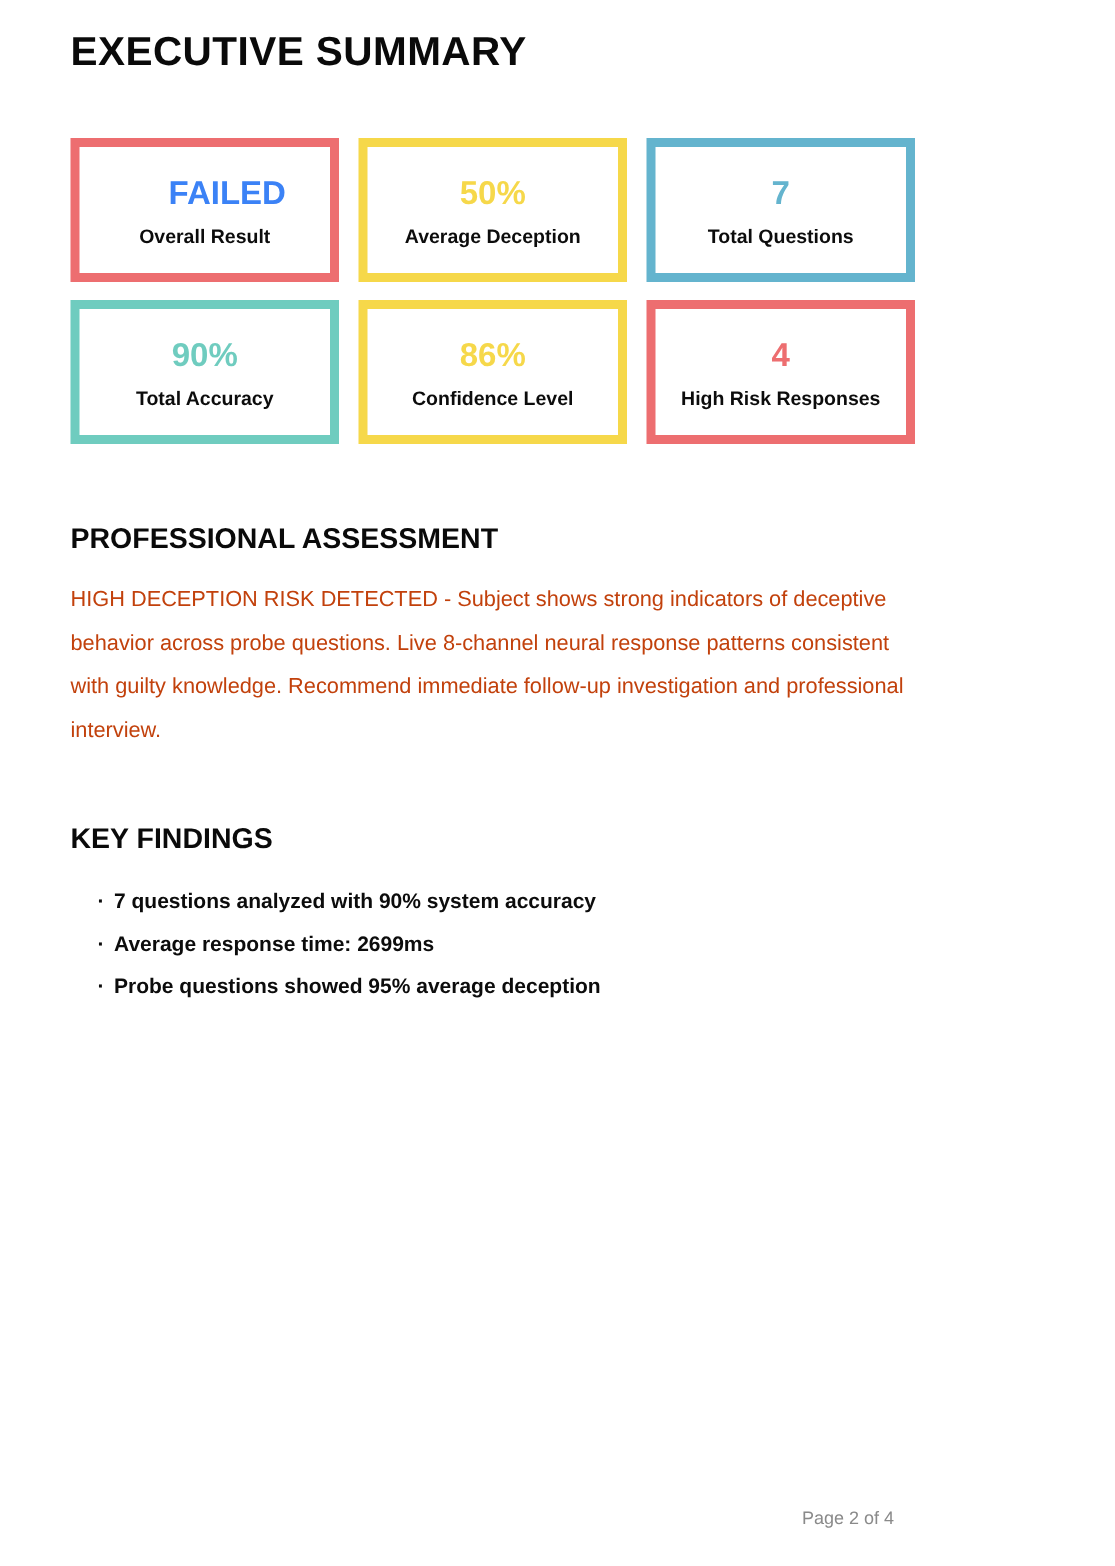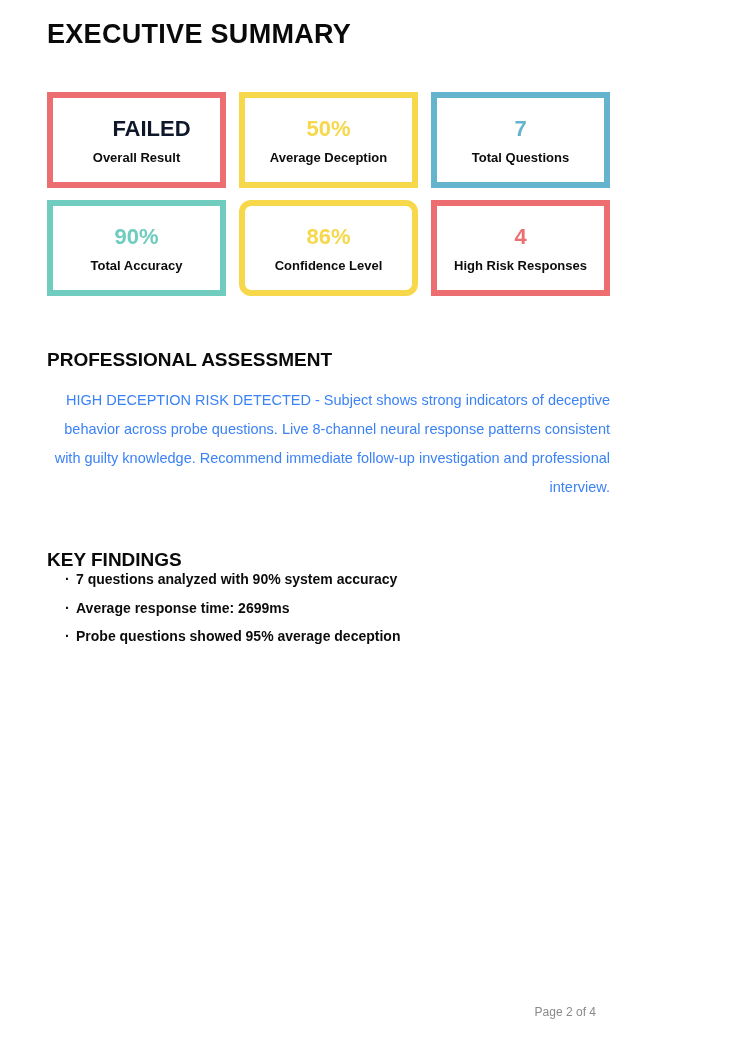--- a/index.html
+++ b/index.html
@@ -60,28 +60,28 @@
     color: #0a0a0a;
     line-height: 23px;
   }
 
   .assessment-heading { margin-top: 52px; }
 
   .assessment-body {
     margin-top: 15px;
     font-size: 14.5px;
     line-height: 29px;
-    color: #3b82f6;
+    color: #c2410c;
     max-width: 652px;
-    text-align: right;
   }
 
   .findings-heading { margin-top: 46px; }
 
   .findings-list {
+    margin-top: 21px;
     list-style: none;
     padding-left: 18px;
   }
 
   .finding-item {
     font-size: 14px;
     font-weight: 700;
     color: #0c0c0c;
     line-height: 16px;
     margin-bottom: 12.6px;
@@ -106,40 +106,40 @@
 </style>
 </head>
 <body>
 
 <div class="page">
 
   <h1 class="page-title">EXECUTIVE SUMMARY</h1>
 
   <div class="cards-grid">
   <div class="metric-card" style="border-color: rgb(237, 110, 112);">
-    <div class="metric-value" style="color: #0f172a; margin-left: 30px;">FAILED</div>
+    <div class="metric-value" style="color: #3b82f6; margin-left: 30px;">FAILED</div>
     <div class="metric-label">Overall Result</div>
   </div>
 
   <div class="metric-card" style="border-color: rgb(246, 216, 74);">
     <div class="metric-value" style="color: rgb(246, 216, 74);">50%</div>
     <div class="metric-label">Average Deception</div>
   </div>
 
   <div class="metric-card" style="border-color: rgb(100, 180, 206);">
     <div class="metric-value" style="color: rgb(100, 180, 206);">7</div>
     <div class="metric-label">Total Questions</div>
   </div>
 
   <div class="metric-card" style="border-color: rgb(111, 204, 191);">
     <div class="metric-value" style="color: rgb(111, 204, 191);">90%</div>
     <div class="metric-label">Total Accuracy</div>
   </div>
 
-  <div class="metric-card" style="border-color: rgb(246, 216, 74); border-radius: 12px;">
+  <div class="metric-card" style="border-color: rgb(246, 216, 74);">
     <div class="metric-value" style="color: rgb(246, 216, 74);">86%</div>
     <div class="metric-label">Confidence Level</div>
   </div>
 
   <div class="metric-card" style="border-color: rgb(237, 110, 112);">
     <div class="metric-value" style="color: rgb(237, 110, 112);">4</div>
     <div class="metric-label">High Risk Responses</div>
   </div>
 </div>
 

